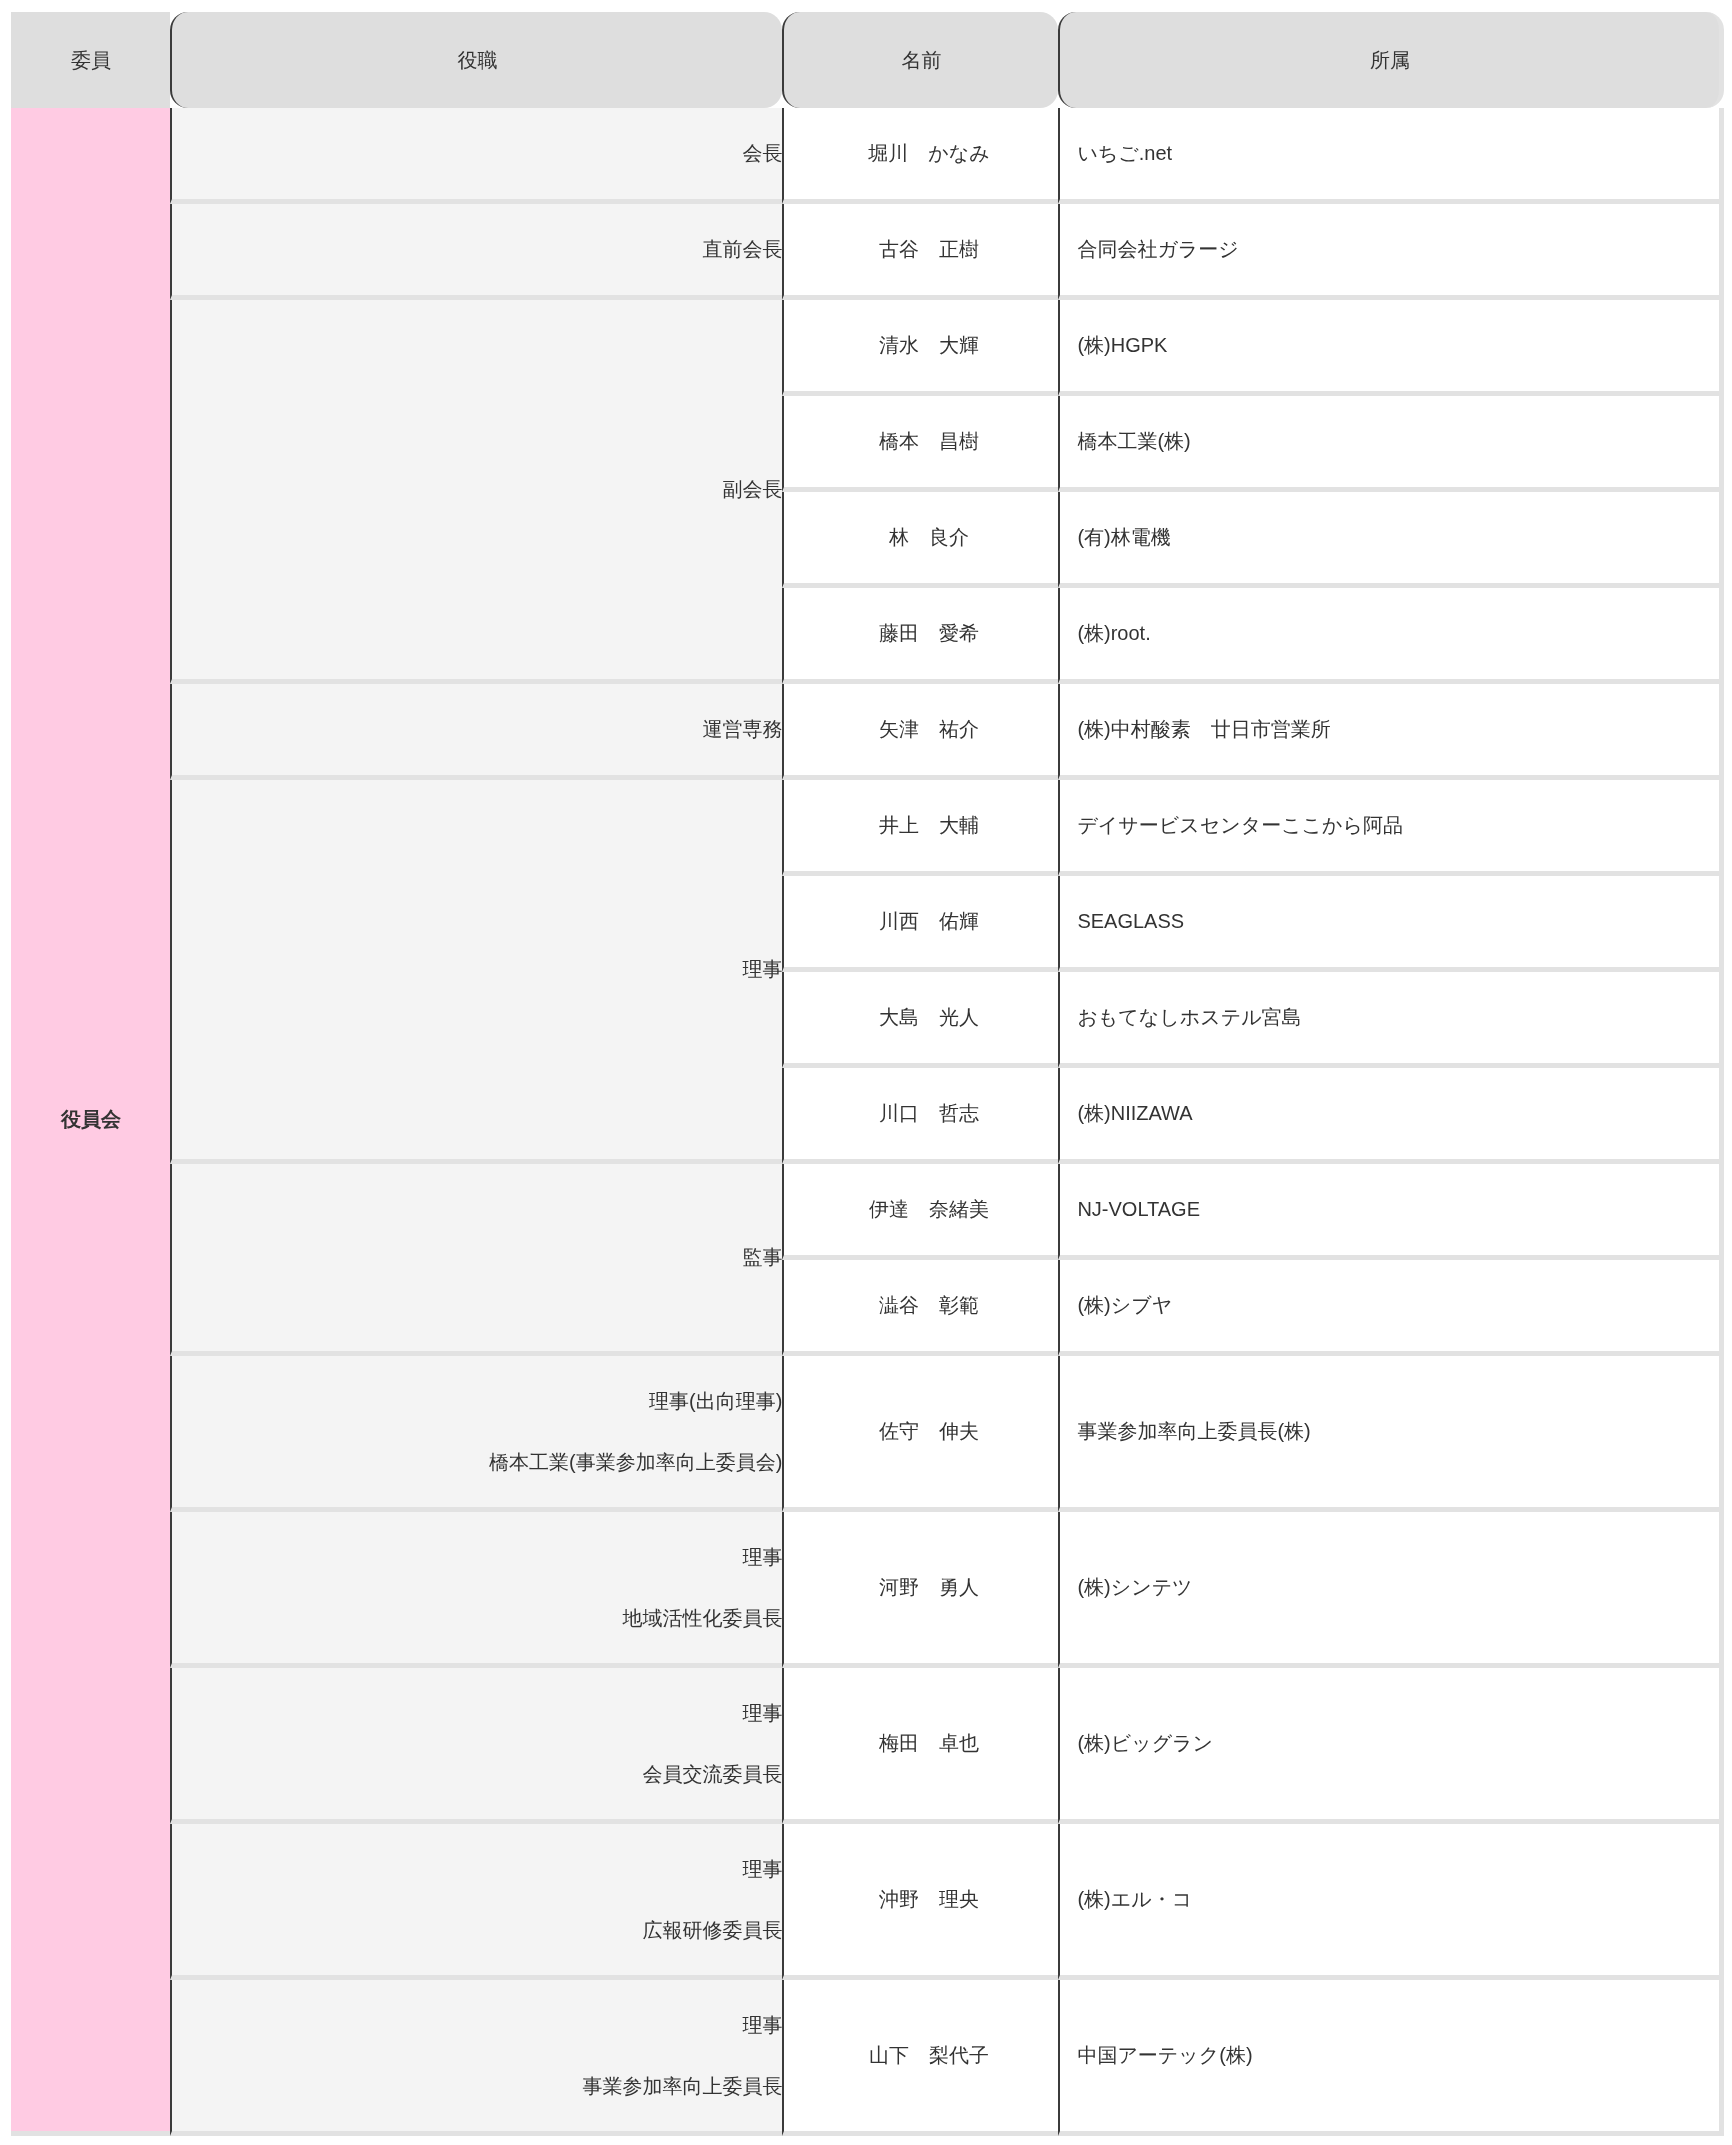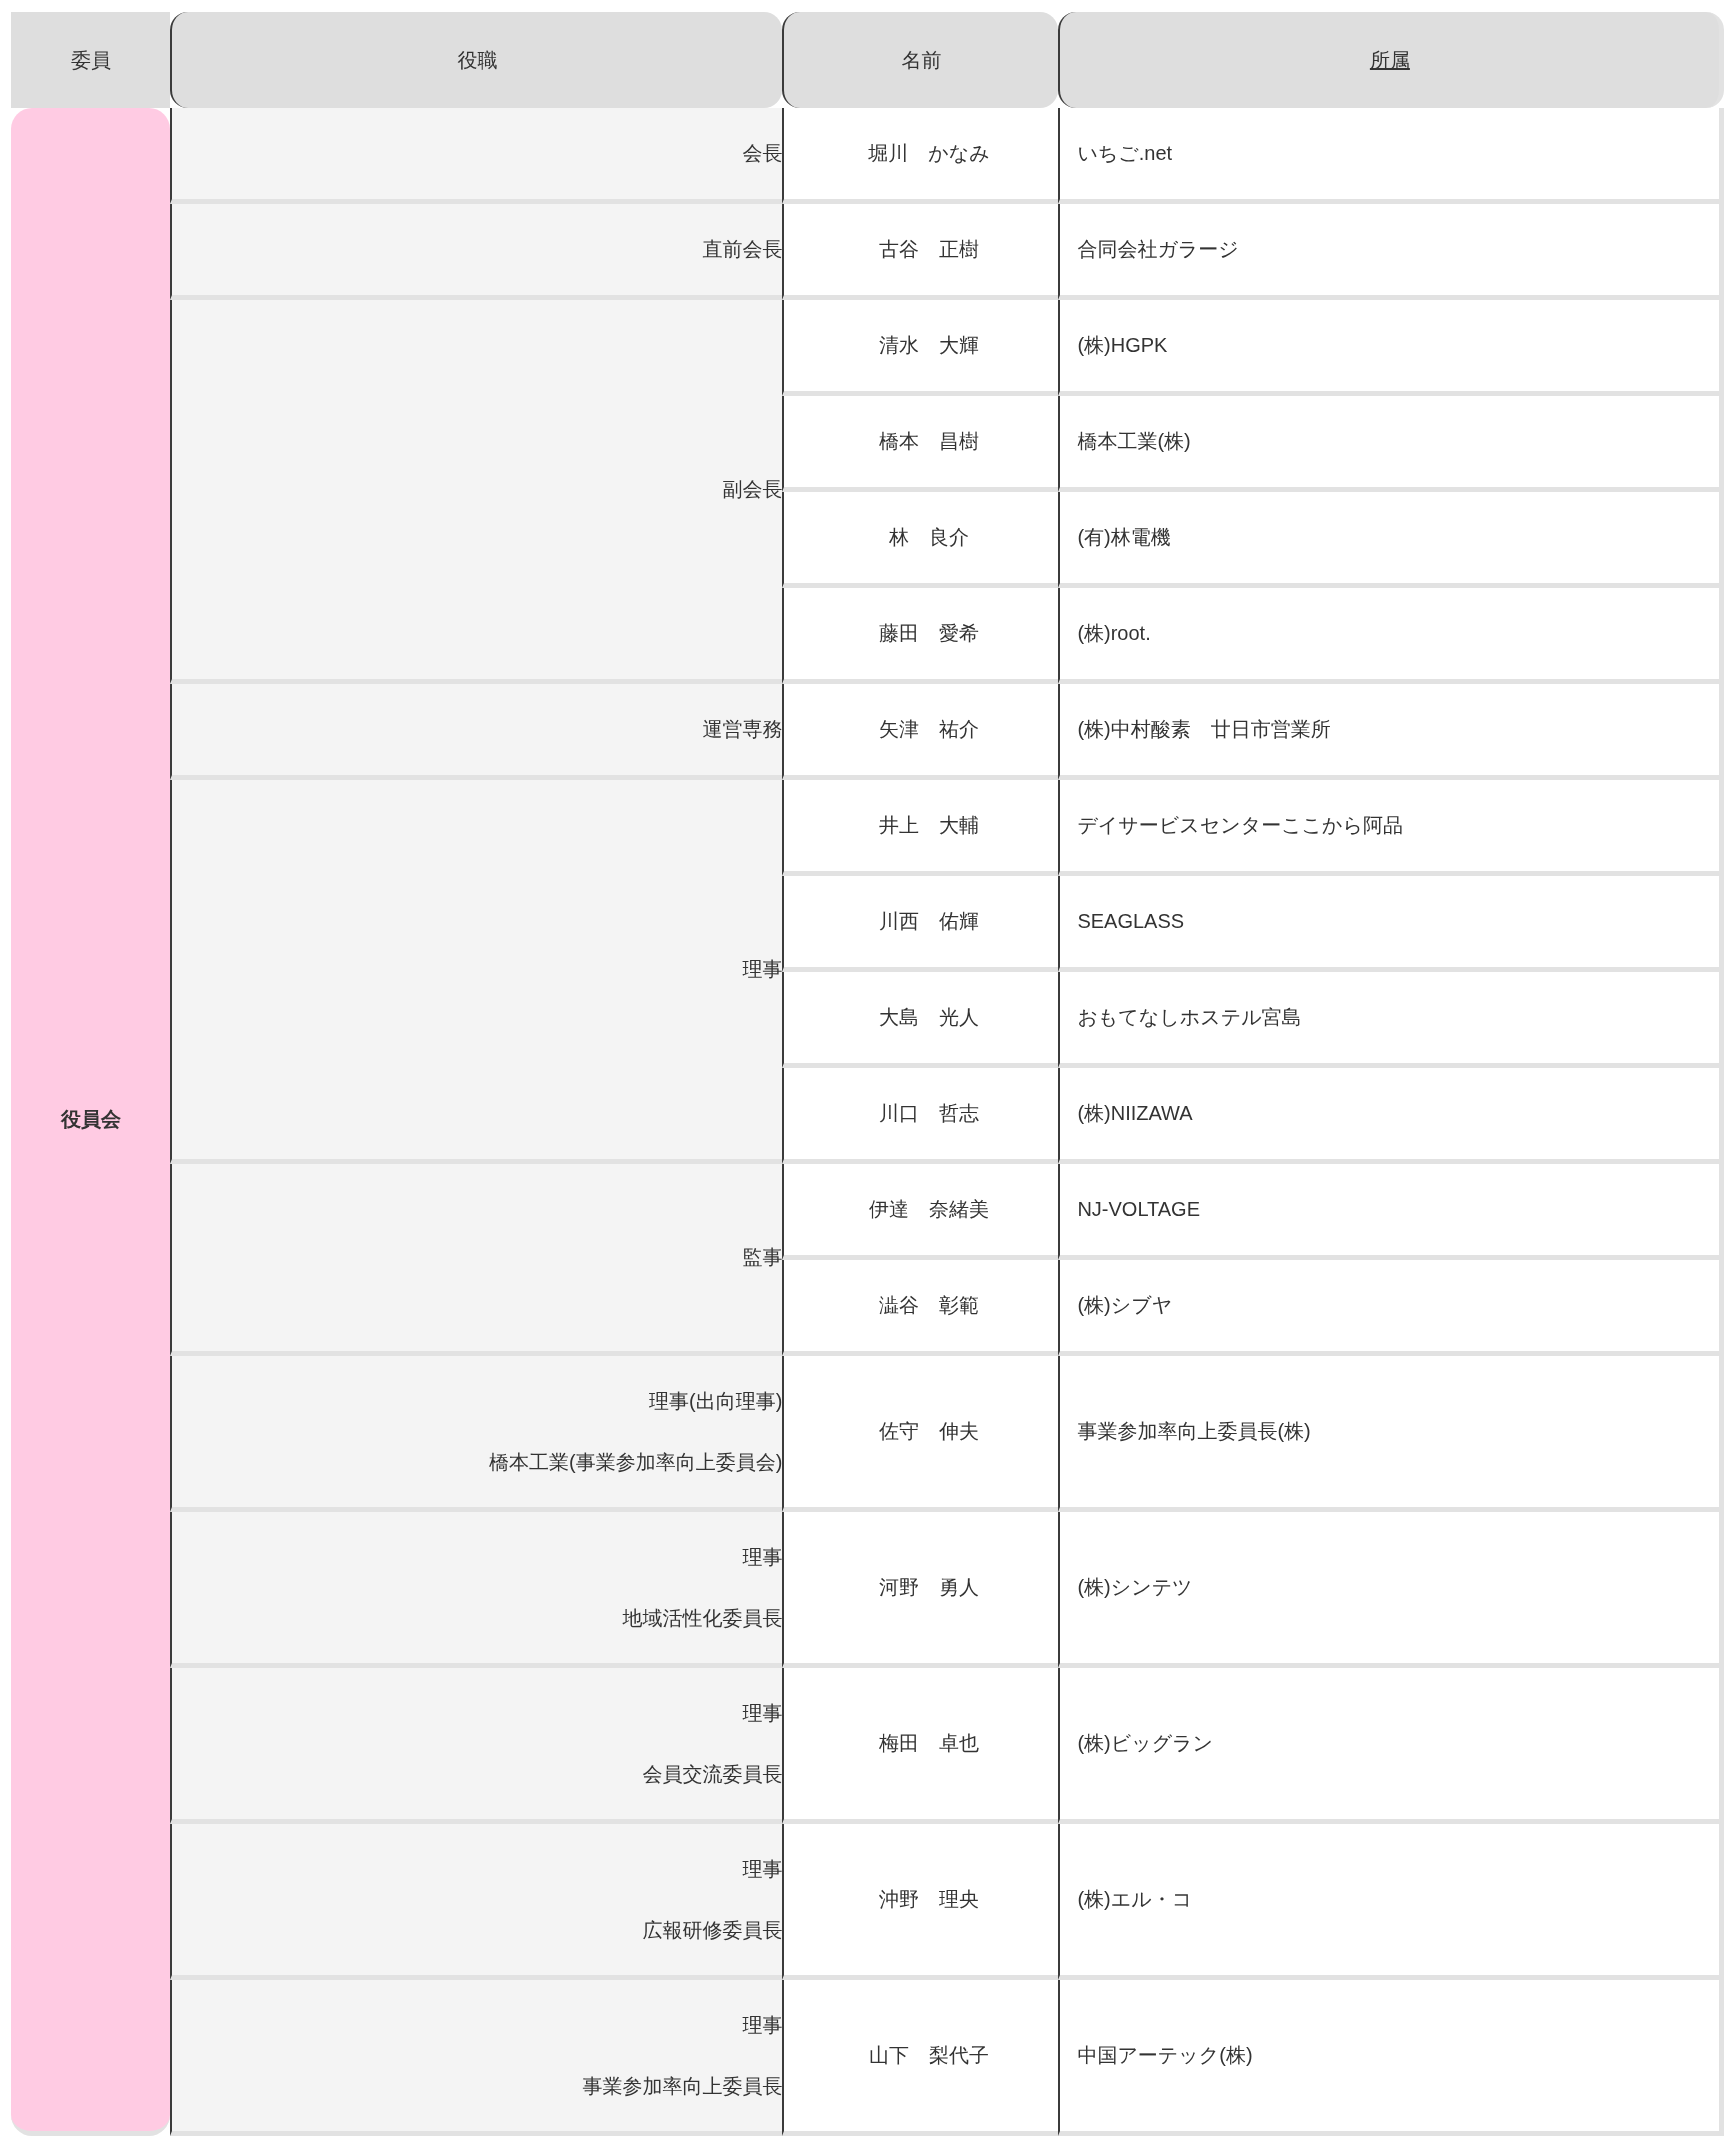--- a/index.html
+++ b/index.html
@@ -30,24 +30,24 @@
     font-size:20px;font-weight:normal;vertical-align:middle;
     overflow:hidden;white-space:nowrap;
   }
   thead tr{height:96px;}
   tr.row{height:96px;}
   tr.row.tall{height:156px;}
   th{
     background:var(--header-bg);text-align:center;border-bottom:none;
   }
   th.b-left{border-left:2.9px solid var(--dark);border-radius:18px;}
-  th.b-right{border-right:5.7px solid var(--light);text-decoration:underline;}
+  th.b-right{border-right:5.7px solid var(--light);}
   td{border-bottom:5.7px solid var(--light);}
   td.committee-cell{
-    background:var(--pink);text-align:center;font-weight:bold;border-radius:21px;
+    background:var(--pink);text-align:center;font-weight:bold;
   }
   td.role-cell{
     background:var(--role-bg);text-align:right;border-left:2.9px solid var(--dark);
     white-space:normal;
   }
   .role-line{line-height:61px;}
   td.name-cell{
     background:var(--cell-bg);text-align:center;padding-left:15px;
     border-left:2.9px solid var(--dark);
   }

